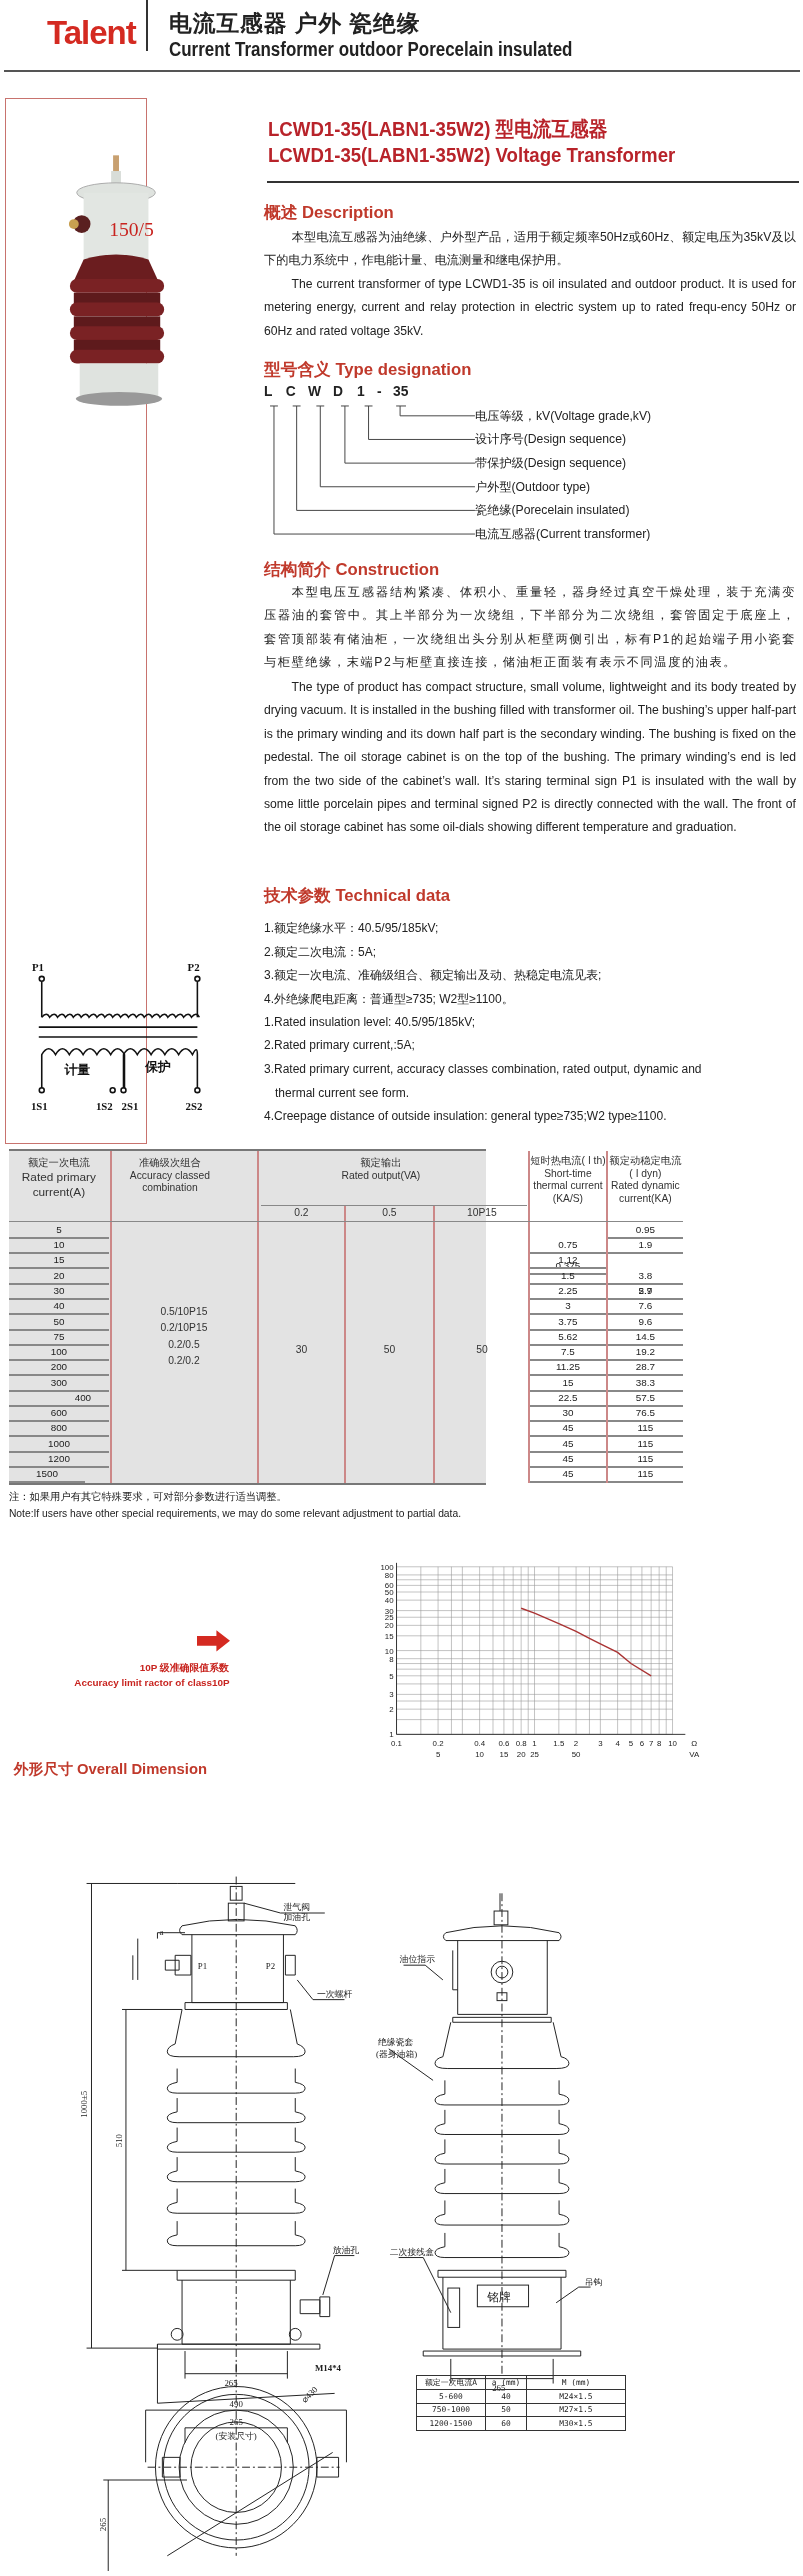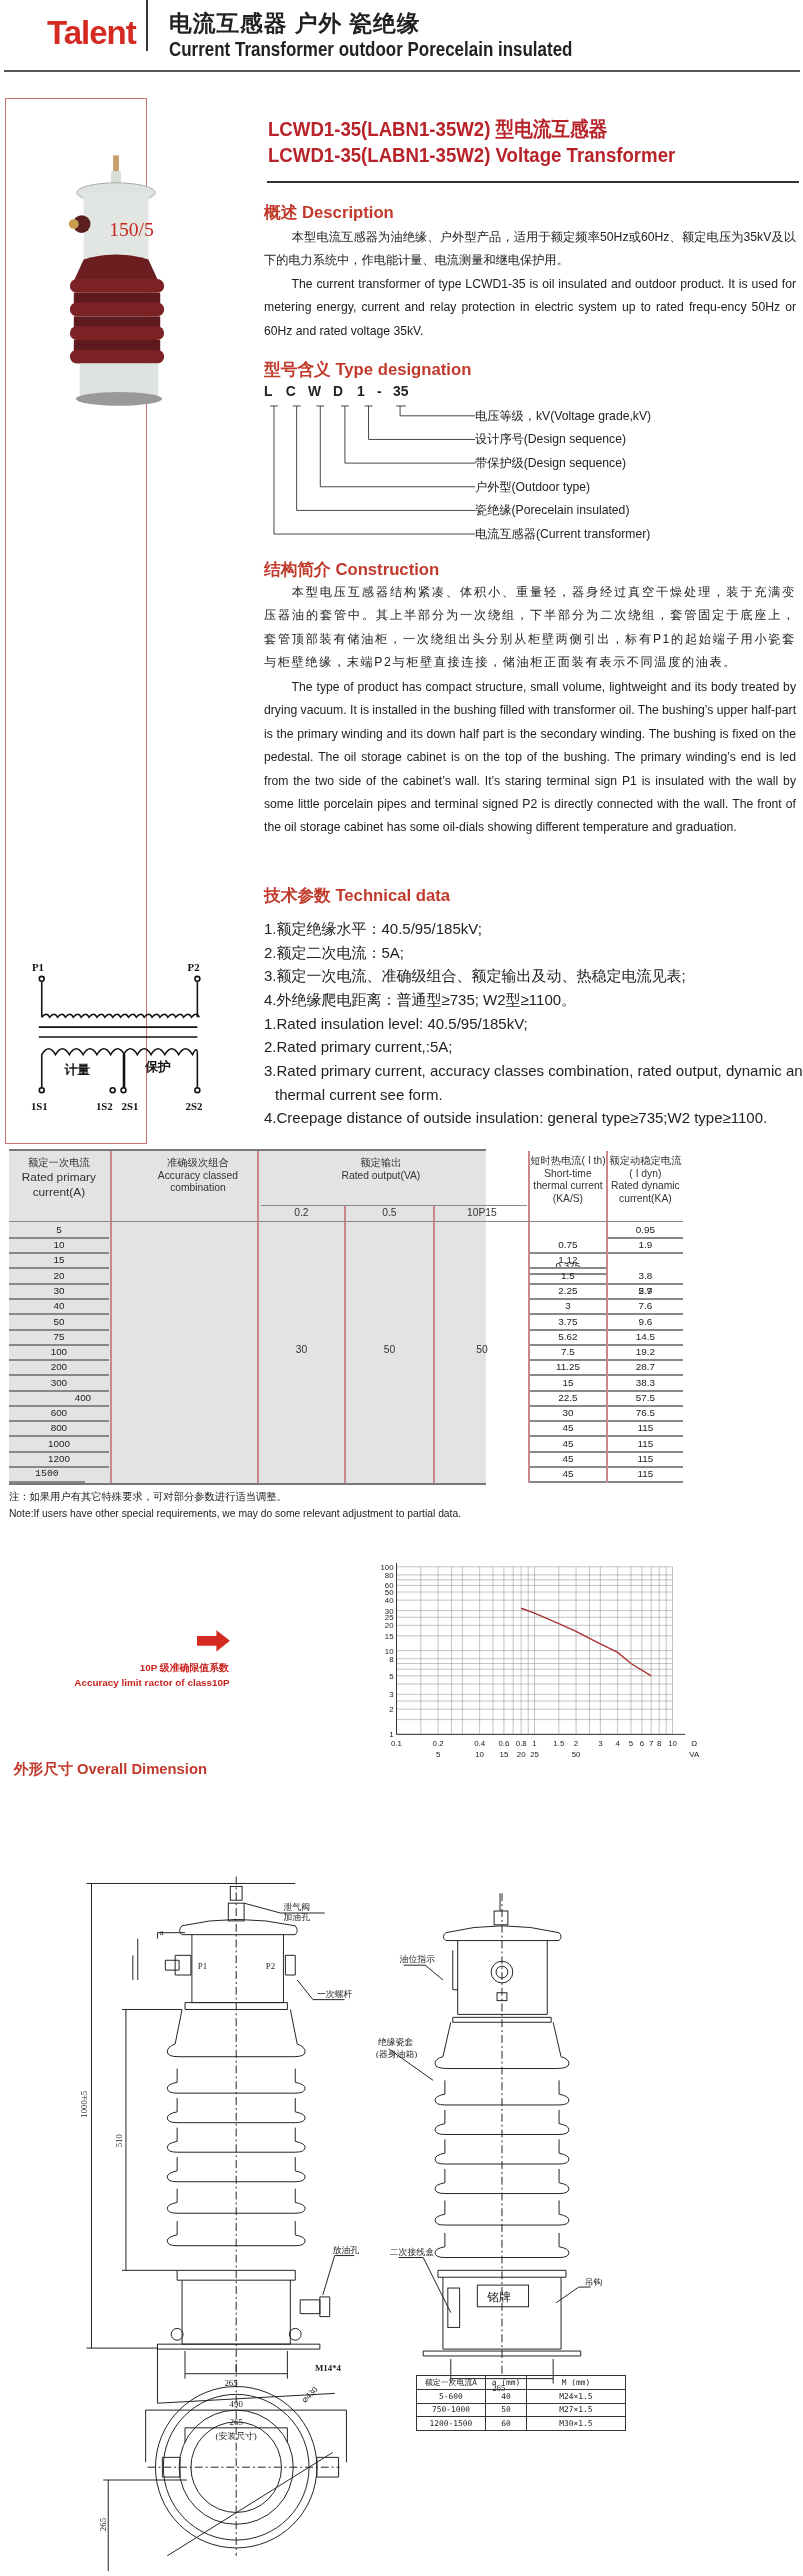--- a/index.html
+++ b/index.html
@@ -20,21 +20,21 @@
   .model-en { top: 143px; }
   .title-rule { left: 267px; top: 181px; width: 532px; height: 2px; background: #333; }
   .sec-h { left: 264px; font-size: 16.7px; font-weight: bold; color: #c0392b; white-space: nowrap; }
   .para { left: 264px; width: 532px; font-size: 12.2px; line-height: 23.4px; color: #222; text-align: justify; }
   .para .ind { display: inline-block; width: 27.6px; }
   
   .td-code { left: 264px; top: 384px; font-size: 13.8px; font-weight: bold; letter-spacing: 0; }
   .td-code span { position: absolute; top: 0; }
   .td-lbl { font-size: 12.2px; color: #222; white-space: nowrap; left: 475px; }
   
-  .tech-item { left: 264px; font-size: 15px; color: #222; white-space: nowrap; }
+  .tech-item { left: 264px; font-size: 12px; color: #222; white-space: nowrap; }
   .tbl-wrap { left: 8.9px; top: 1149px; width: 477px; height: 336px; background: #e3e3e3; border-top: 2px solid #777; border-bottom: 2px solid #777; }
   .vsep { position: absolute; top: 0; width: 2px; height: 332px; background: #c88; }
   .hcell { position: absolute; text-align: center; font-size: 10.3px; line-height: 12.8px; color: #333; }
   .row-cell { position: absolute; height: 16px; text-align: center; font-size: 9.9px; line-height: 14.8px; border-bottom: 2px solid #888; color: #222; }
   .note-cn, .note-en { left: 8.9px; font-size: 10.3px; color: #222; white-space: nowrap; text-align: center; }
   
   .arrow-label { font-size: 9.9px; font-weight: bold; color: #c8241f; text-align: right; white-space: nowrap; }
   
   .dim-title { left: 13.8px; top: 1760px; font-size: 14.8px; font-weight: bold; color: #c0392b; }
   .dim-tbl { position: absolute; left: 416px; top: 2375px; border-collapse: collapse; font-size: 7.9px; font-family: "DejaVu Sans Mono", monospace; }
@@ -155,21 +155,21 @@
   <div class="vsep" style="left:335px;top:55px;height:277px"></div>
   <div class="vsep" style="left:424px;top:55px;height:277px"></div>
   <div class="vsep" style="left:519px"></div>
   <div class="vsep" style="left:597px"></div>
 
   <div class="hcell" style="left:0;top:5.9px;width:100px;">
     <div>额定一次电流</div>
       <div style="font-size:11.8px;line-height:15.8px">Rated primary</div>
       <div style="font-size:11.8px;line-height:15.8px">current(A)</div>
   </div>
-  <div class="hcell" style="left:103px;top:5.9px;width:116px;margin-left:28px;">
+  <div class="hcell" style="left:103px;top:5.9px;width:116px;">
     <div>准确级次组合</div>
       <div>Accuracy classed</div>
       <div>combination</div>
   </div>
   <div class="hcell" style="left:250px;top:5.9px;width:244px;">
     <div>额定输出</div>
       <div>Rated output(VA)</div>
   </div>
   <div class="abs" style="left:252px;top:54px;width:266px;height:1px;background:#888"></div>
   <div class="hcell" style="left:250px;top:56px;width:85px;">0.2</div>
@@ -230,24 +230,30 @@
       <div class="row-cell" style="left: 599px; top: 255px; width: 75px;">76.5</div>
       <div class="row-cell" style="left: 0px; top: 270px; width: 100px;">800</div>
       <div class="row-cell" style="left: 521px; top: 270px; width: 76px;">45</div>
       <div class="row-cell" style="left: 599px; top: 270px; width: 75px;">115</div>
       <div class="row-cell" style="left: 0px; top: 286px; width: 100px;">1000</div>
       <div class="row-cell" style="left: 521px; top: 286px; width: 76px;">45</div>
       <div class="row-cell" style="left: 599px; top: 286px; width: 75px;">115</div>
       <div class="row-cell" style="left: 0px; top: 301px; width: 100px;">1200</div>
       <div class="row-cell" style="left: 521px; top: 301px; width: 76px;">45</div>
       <div class="row-cell" style="left: 599px; top: 301px; width: 75px;">115</div>
-      <div class="row-cell" style="left: 0px; top: 316px; width: 76px; font-family: Liberation Mono, monospace;">1500</div>
+      <div class="row-cell" style="left: 0px; top: 316px; width: 76px;">1500</div>
       <div class="row-cell" style="left: 521px; top: 316px; width: 76px;">45</div>
       <div class="row-cell" style="left: 599px; top: 316px; width: 75px;">115</div>
     </div>
+  <div class="hcell" style="left:103px;top:153px;width:144px;font-size:10.3px;line-height:16.3px">
+    <div>0.5/10P15</div>
+      <div>0.2/10P15</div>
+      <div>0.2/0.5</div>
+      <div>0.2/0.2</div>
+  </div>
   <div class="hcell" style="left:250px;top:193px;width:85px;">30</div>
   <div class="hcell" style="left:337px;top:193px;width:87px;">50</div>
   <div class="hcell" style="left:426px;top:193px;width:94px;">50</div>
 </div>
 <div class="abs note-cn" style="top:1490px;">注：如果用户有其它特殊要求，可对部分参数进行适当调整。</div>
 <div class="abs note-en" style="top:1508px;">Note:If users have other special requirements, we may do some relevant adjustment to partial data.</div>
 
 <svg class="abs" style="left:197px;top:1630px;width:33px;height:21.7px;" viewBox="0 0 34 22">
     <path d="M0 6 H20 V0 L34 11 L20 22 V16 H0 Z" fill="#d42a21"></path>
   </svg>

